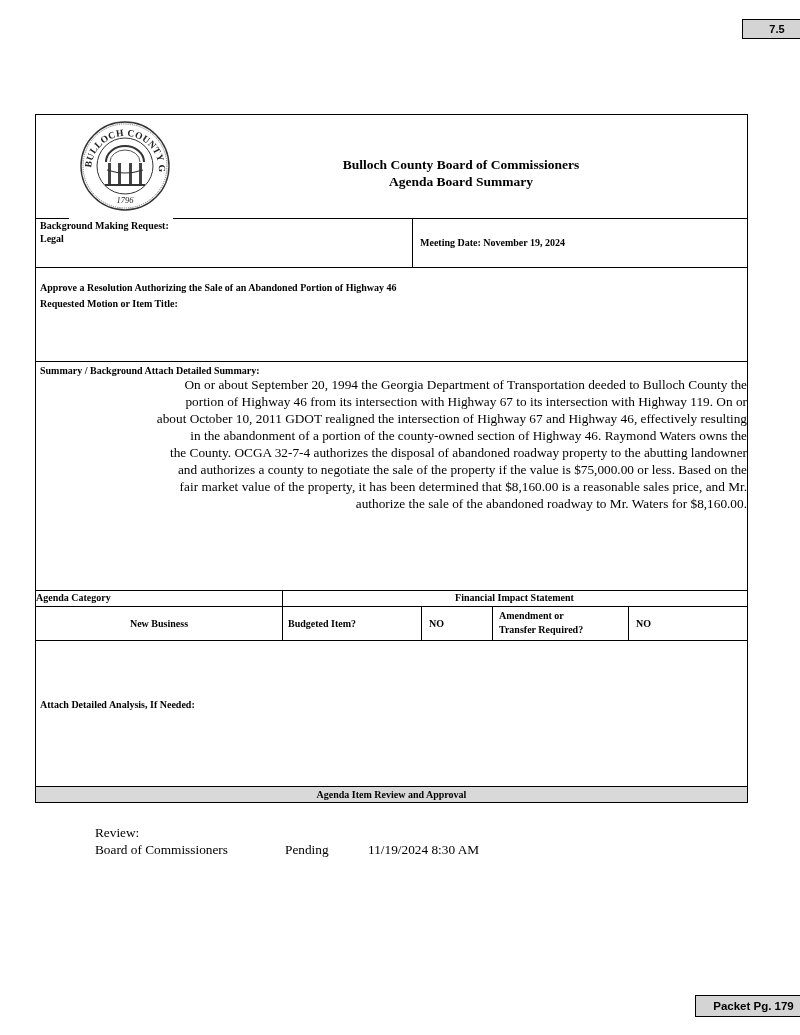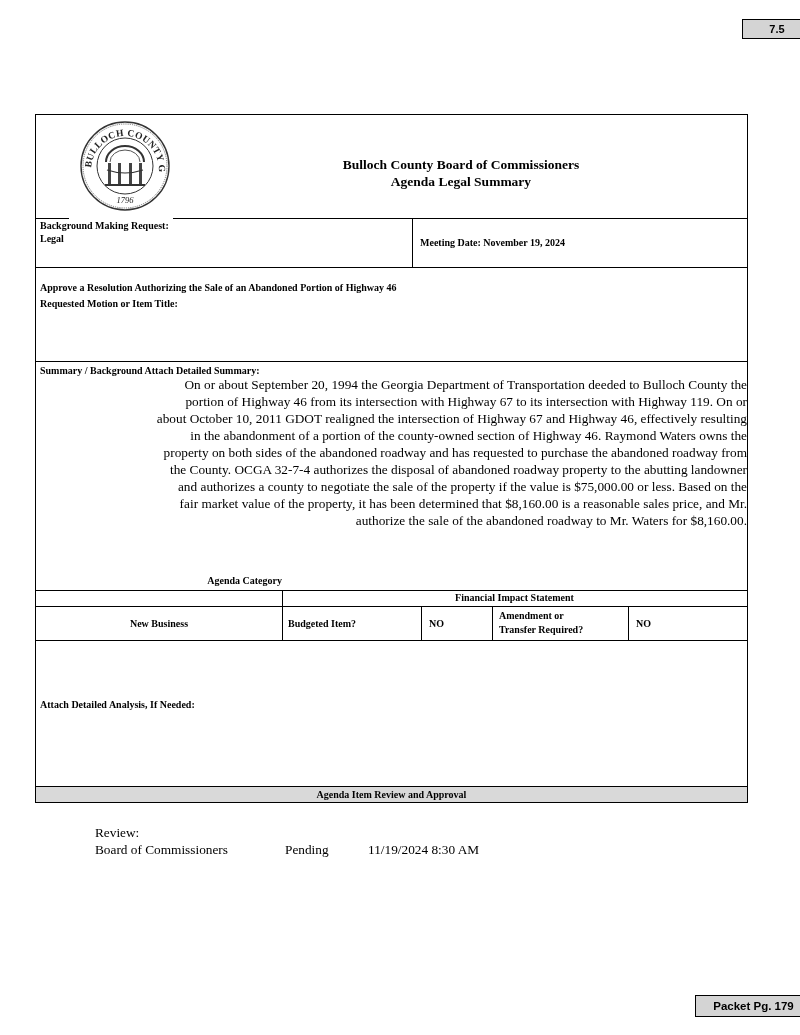--- a/index.html
+++ b/index.html
@@ -59,21 +59,21 @@
       <rect x="29" y="43" width="3" height="22" fill="#444"></rect>
       <rect x="39" y="43" width="3" height="22" fill="#444"></rect>
       <rect x="50" y="43" width="3" height="22" fill="#444"></rect>
       <rect x="60" y="43" width="3" height="22" fill="#444"></rect>
       <rect x="26" y="64" width="40" height="2" fill="#333"></rect>
       <path d="M 28 50 Q 46 56 64 50" fill="none" stroke="#333" stroke-width="1.2"></path>
       <text x="46" y="83" text-anchor="middle" font-size="8.5" font-style="italic" fill="#222" font-family="Liberation Serif, serif">1796</text>
     </svg>
     <div class="header-title">
       <div>Bulloch County Board of Commissioners</div>
-      <div>Agenda Legal Summary</div>
+      <div>Agenda Board Summary</div>
     </div>
   </div>
 
   <div class="hline" style="left:0;top:103px;width:33px;"></div>
   <div class="hline" style="left:137px;top:103px;width:574px;"></div>
 
   <div class="abs b" style="left:4px;top:105px;">Background Making Request:</div>
   <div class="abs b" style="left:4px;top:118px;">Legal</div>
   <div class="vline" style="left:376px;top:103px;height:49px;"></div>
   <div class="abs b" style="left:384px;top:122px;">Meeting Date: November 19, 2024</div>
@@ -82,29 +82,28 @@
   <div class="abs b" style="left:4px;top:155px;margin-top:28px;">Requested Motion or Item Title:</div>
   <div class="abs b" style="left:4px;top:167px;">Approve a Resolution Authorizing the Sale of an Abandoned Portion of Highway 46</div>
   <div class="hline" style="left:0;top:246px;width:711px;"></div>
 
   <div class="abs b" style="left:4px;top:250px;">Summary / Background Attach Detailed Summary:</div>
   <div class="summary-text">
     <span>On or about September 20, 1994 the Georgia Department of Transportation deeded to Bulloch County the</span>
     <span>portion of Highway 46 from its intersection with Highway 67 to its intersection with Highway 119.  On or</span>
     <span>about October 10, 2011 GDOT realigned the intersection of Highway 67 and Highway 46, effectively resulting</span>
     <span>in the abandonment of a portion of the county-owned section of Highway 46.  Raymond Waters owns the</span>
-    <span>property on both sides of the abandoned roadway and has requested to purchase the abandoned roadway from</span>
     <span>the County.  OCGA 32-7-4 authorizes the disposal of abandoned roadway property to the abutting landowner</span>
     <span>and authorizes a county to negotiate the sale of the property if the value is $75,000.00 or less.  Based on the</span>
     <span>fair market value of the property, it has been determined that $8,160.00 is a reasonable sales price, and Mr.</span>
     <span>authorize the sale of the abandoned roadway to Mr. Waters for $8,160.00.</span>
   </div>
   <div class="hline" style="left:0;top:475px;width:711px;"></div>
 
-  <div class="abs b" style="left:0;top:460px;width:246px;text-align:right;">Agenda Category</div>
+  <div class="abs b" style="left:0;top:477px;width:246px;text-align:left;">Agenda Category</div>
   <div class="vline" style="left:246px;top:475px;height:50px;"></div>
   <div class="abs b" style="left:246px;top:477px;width:465px;text-align:center;">Financial Impact Statement</div>
   <div class="hline" style="left:0;top:491px;width:711px;"></div>
 
   <div class="abs b" style="left:0;top:503px;width:246px;text-align:center;">New Business</div>
   <div class="abs b" style="left:252px;top:503px;">Budgeted Item?</div>
   <div class="vline" style="left:385px;top:491px;height:34px;"></div>
   <div class="abs b" style="left:393px;top:503px;">NO</div>
   <div class="vline" style="left:456px;top:491px;height:34px;"></div>
   <div class="abs b" style="left:463px;top:495px;">Amendment or</div>

